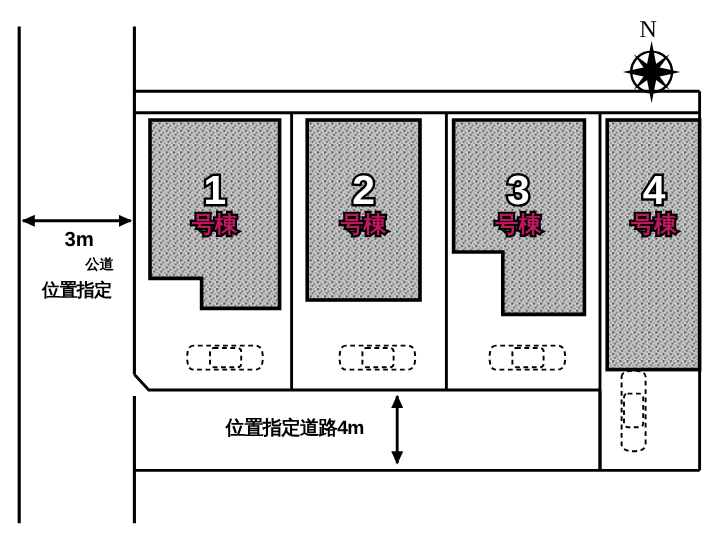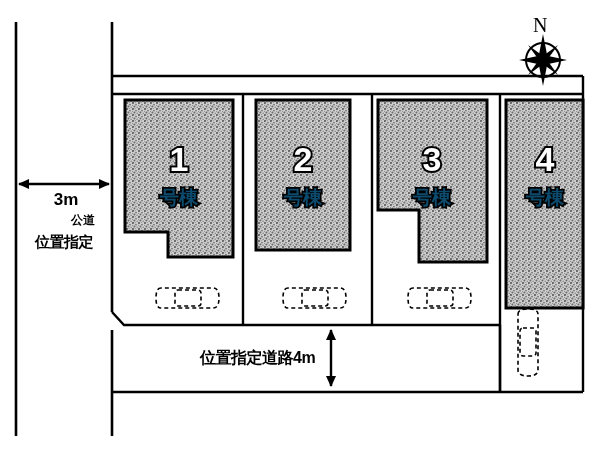--- a/index.html
+++ b/index.html
@@ -3,29 +3,29 @@
 <meta charset="utf-8">
 <style>
   html,body{margin:0;padding:0;background:#ffffff;}
   body{width:600px;height:452px;position:relative;overflow:hidden;
        font-family:"Liberation Sans","DejaVu Sans",sans-serif;color:#000;}
   #plan{position:absolute;left:0;top:0;width:600px;height:452px;}
   .lbl{position:absolute;white-space:nowrap;font-weight:bold;color:#000;
        text-align:center;line-height:1.15;}
   #lbl-6m{left:22px;top:190px;width:88px;font-size:17px;}
   #lbl-koudou{left:39px;top:214px;width:88px;font-size:12px;}
-  #lbl-ichi{left:18px;top:234px;width:92px;font-size:15px;letter-spacing:-0.5px;font-family:Liberation Serif, serif;}
-  #lbl-road{left:200px;top:349px;font-size:16px;letter-spacing:-0.5px;}
+  #lbl-ichi{left:18px;top:234px;width:92px;font-size:15px;letter-spacing:-0.5px;}
+  #lbl-road{left:188px;top:349px;font-size:16px;letter-spacing:-0.5px;}
   #lbl-n{left:533px;top:14px;font-size:20px;font-weight:normal;
          font-family:"Liberation Serif","DejaVu Serif",serif;}
   .house-no{position:absolute;text-align:center;pointer-events:none;}
   .house-no .num{display:block;font-size:34px;font-weight:bold;line-height:0.95;
        color:#fff;-webkit-text-stroke:4px #000;paint-order:stroke fill;}
   .house-no .sub{display:block;font-size:19px;font-weight:bold;line-height:1.0;
-       margin-top:13px;color:#0c4a6e;-webkit-text-stroke:3.5px #000;paint-order:stroke fill;text-align:center;}
+       margin-top:3px;color:#be185d;-webkit-text-stroke:3.5px #000;paint-order:stroke fill;text-align:center;}
 </style>
 </head>
 <body>
 
 <svg id="plan" viewBox="0 0 600 452">
   <defs>
     <pattern id="stipple" width="6" height="6" patternUnits="userSpaceOnUse">
       <rect width="6" height="6" fill="#cfcfcf"></rect>
       <circle cx="1" cy="1" r="1.05" fill="#5f5f5f"></circle>
       <circle cx="4" cy="2.6" r="0.95" fill="#777"></circle>

